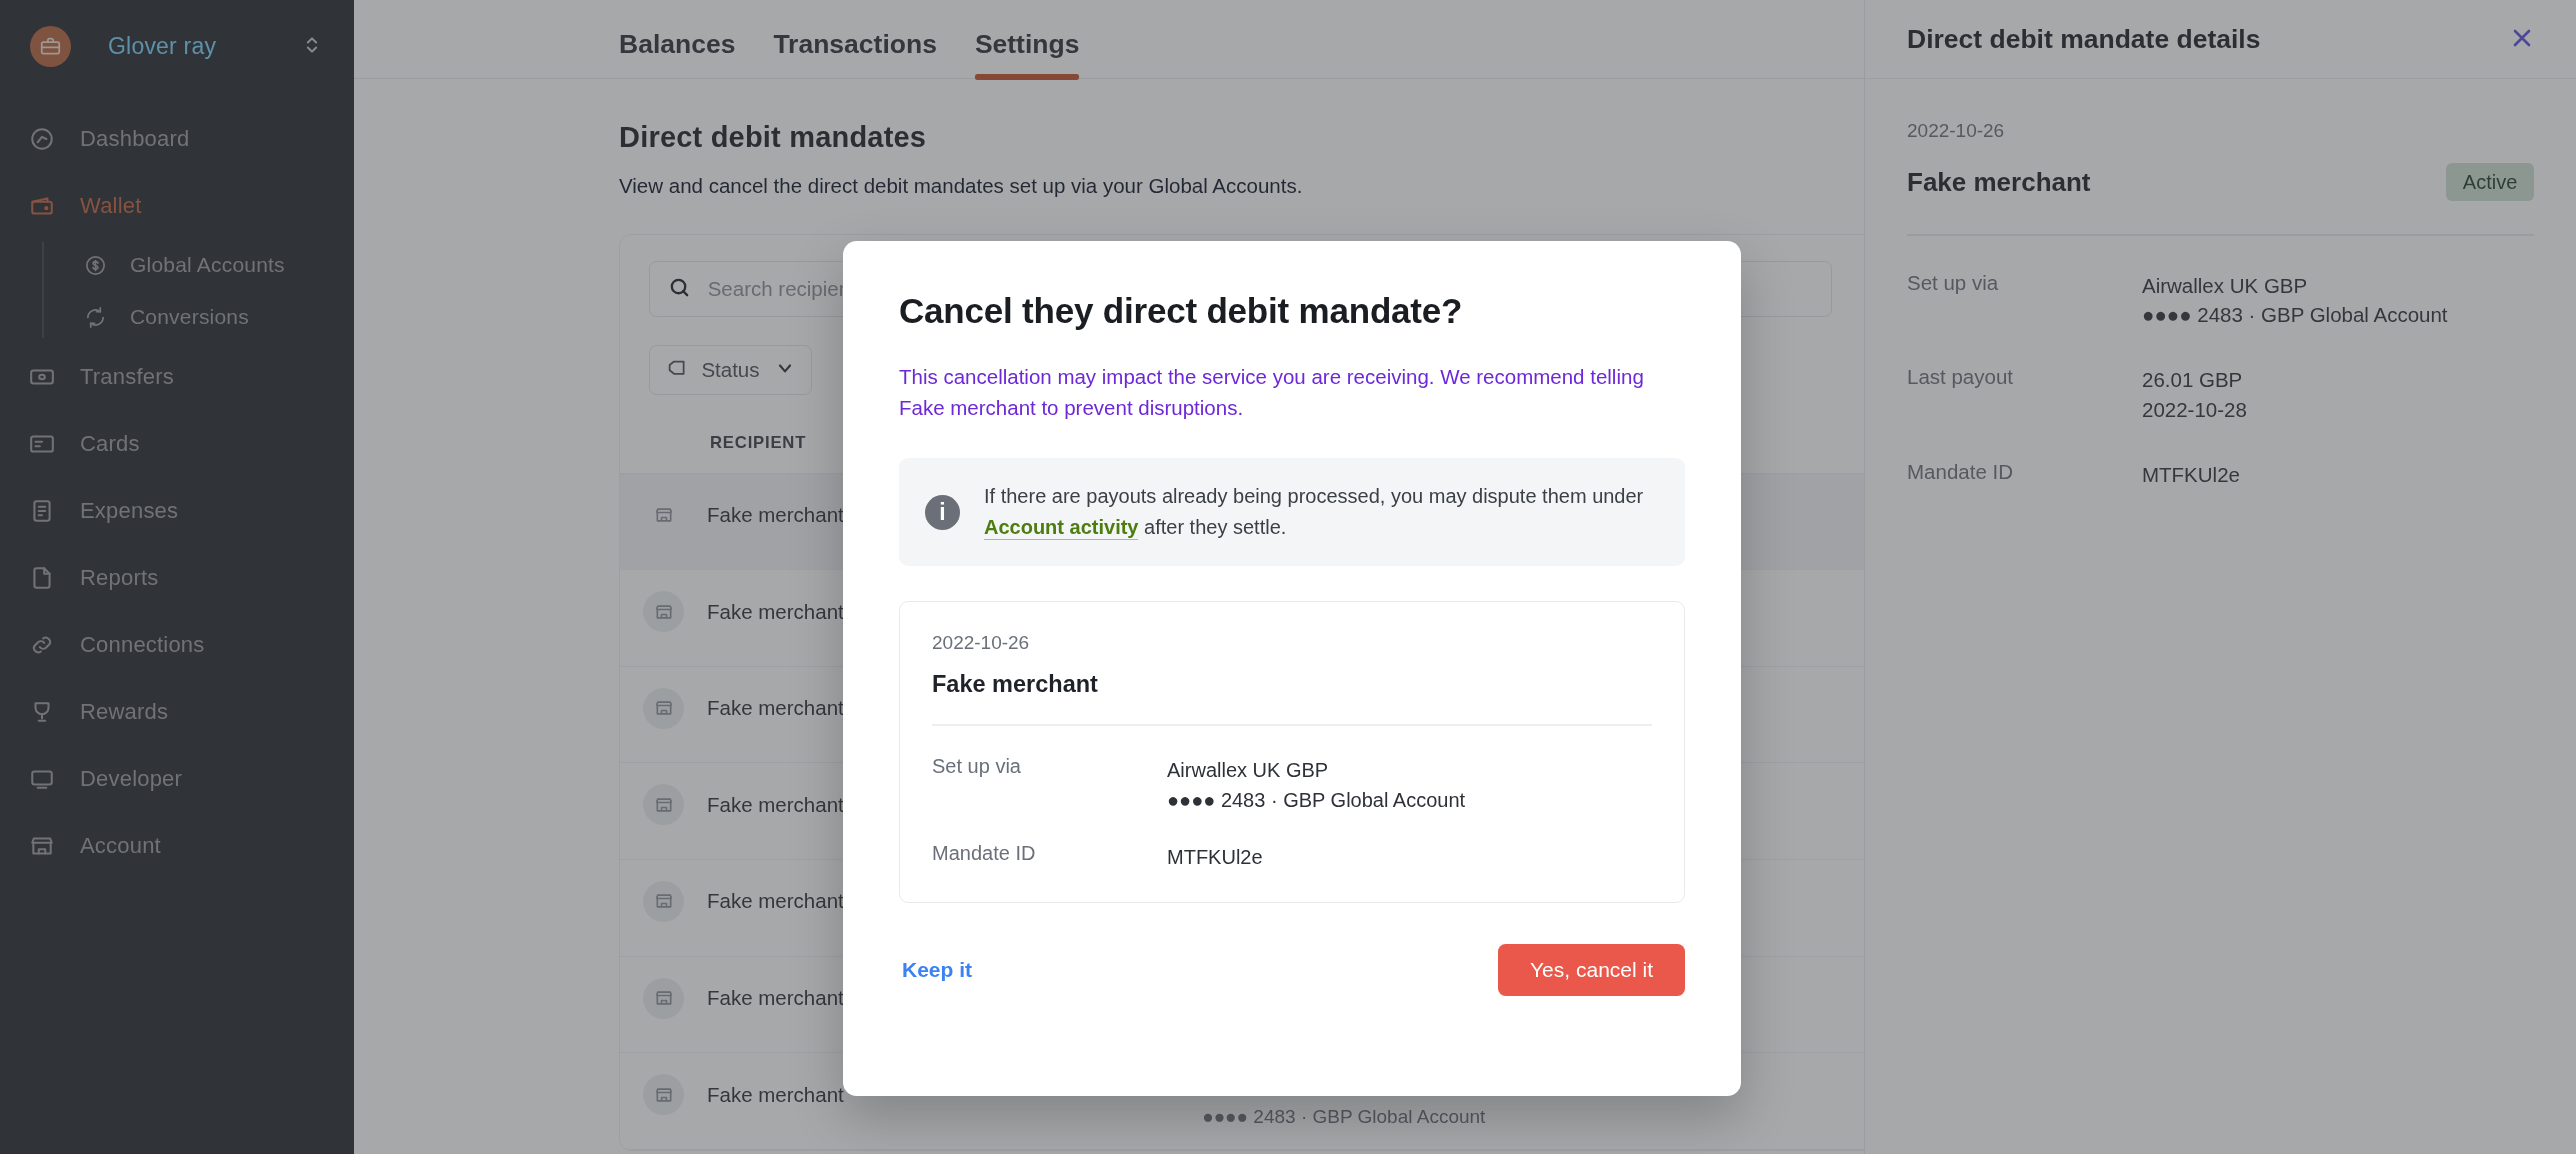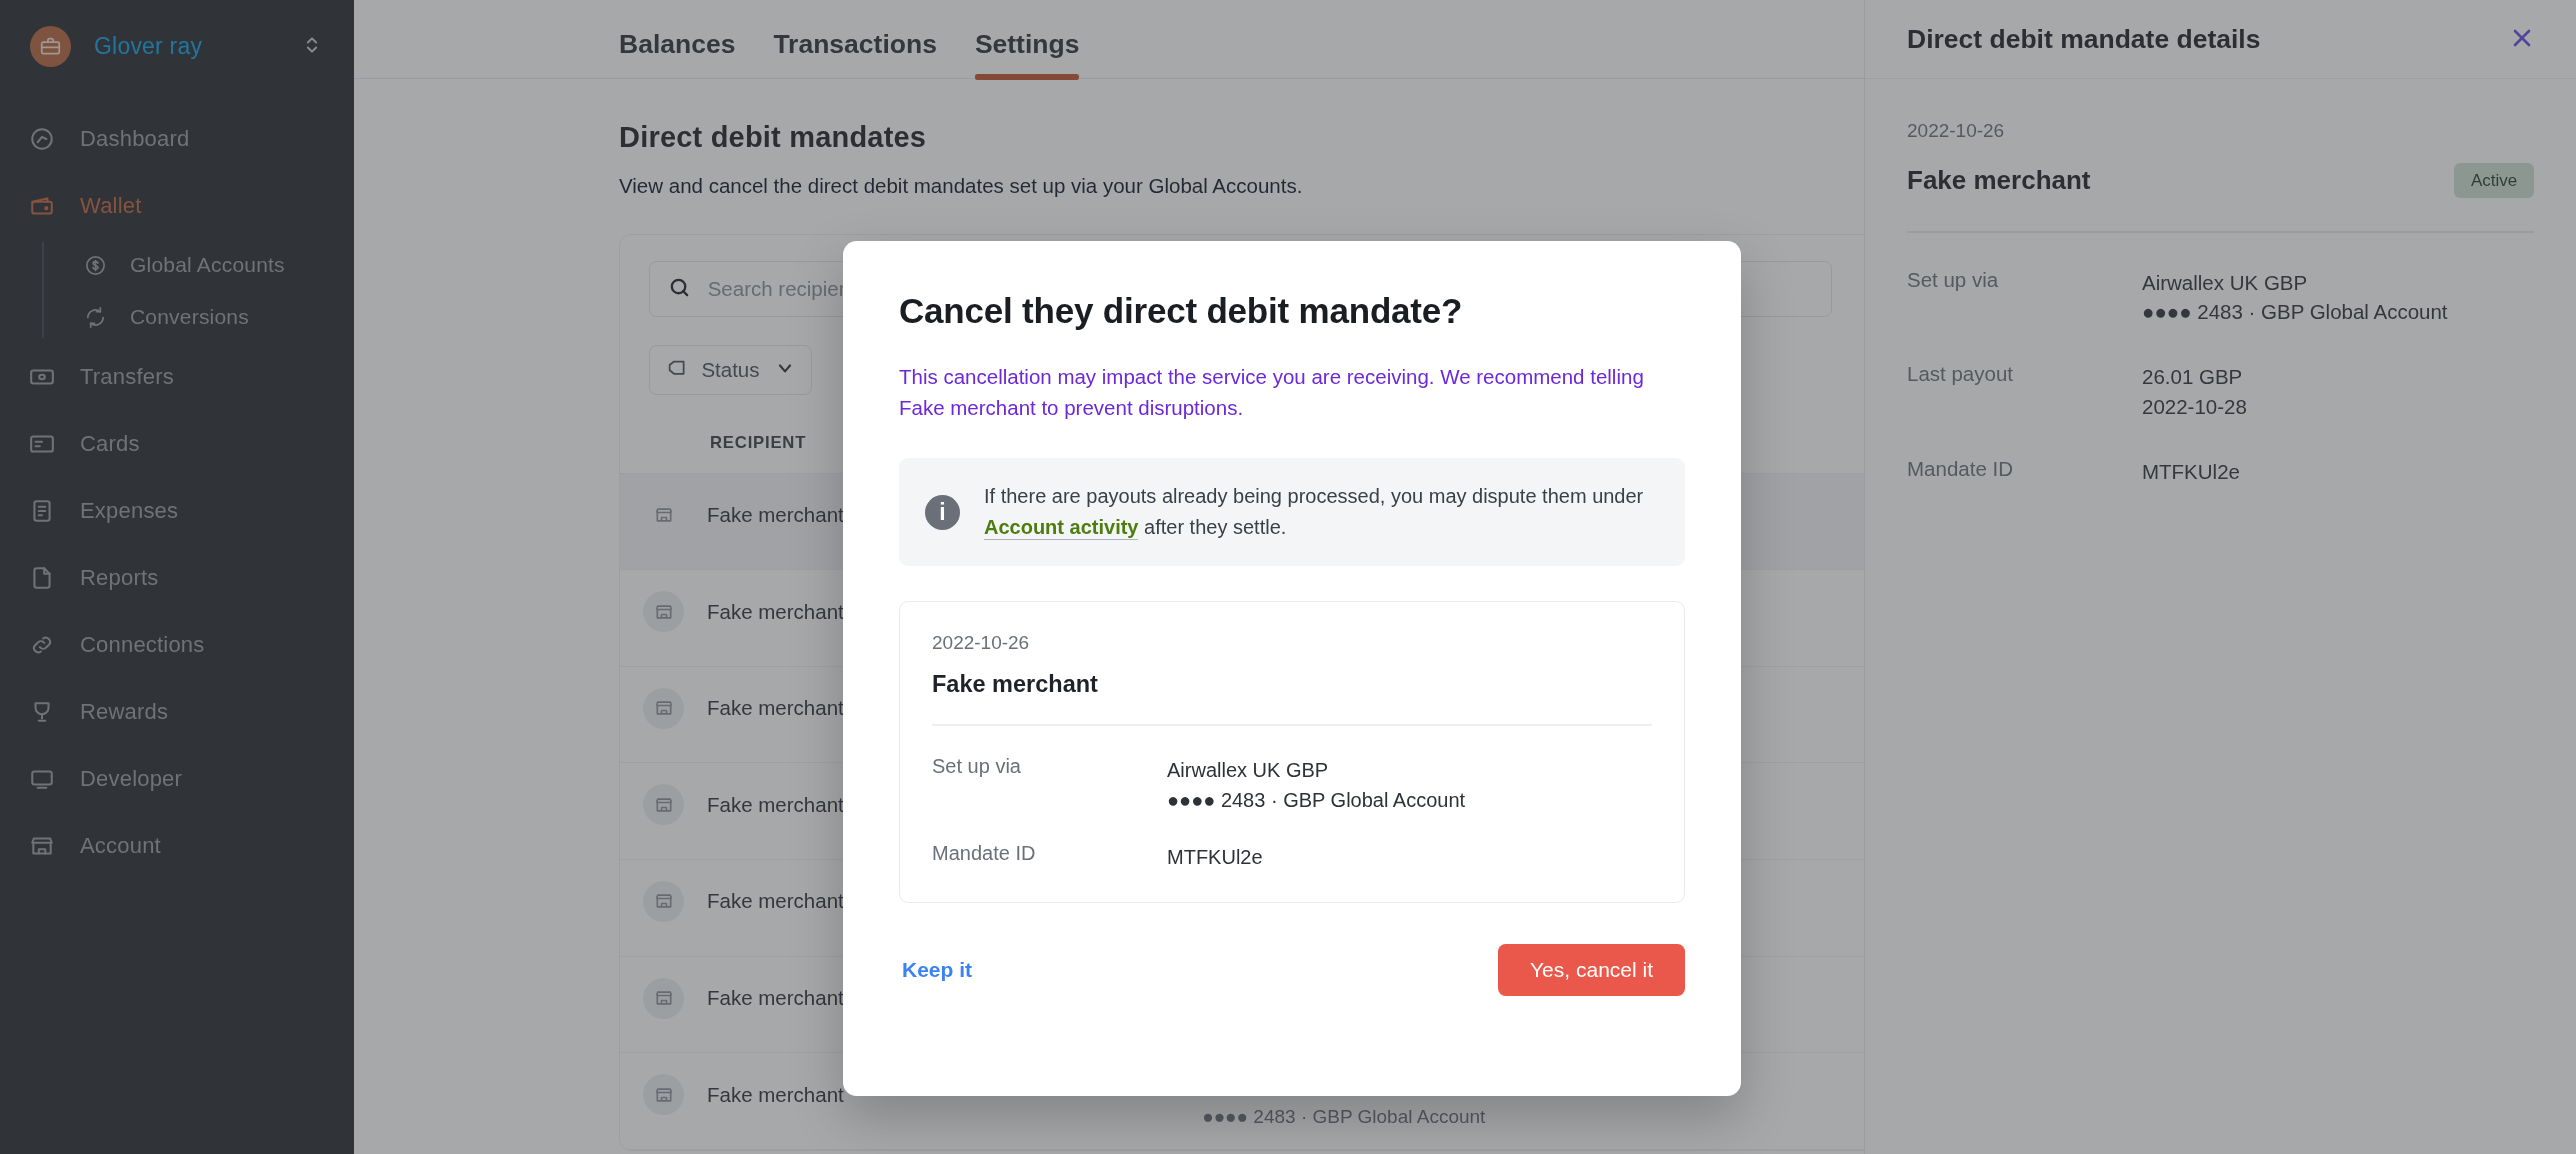--- a/index.html
+++ b/index.html
@@ -24,22 +24,22 @@
     height: 53px; padding: 0 32px 0 30px;
     cursor: pointer;
   }
   .ws-avatar {
     width: 41px; height: 41px; border-radius: 50%;
     background: #b5653f;
     display: flex; align-items: center; justify-content: center;
     flex: 0 0 auto;
   }
   .ws-name {
-    margin-left: 23px;
-    color: #0ea5e9; font-size: 23px; letter-spacing: 0.2px;
+    margin-left: 37px;
+    color: #7dd3fc; font-size: 23px; letter-spacing: 0.2px;
     white-space: nowrap;
   }
   .ws-caret { margin-left: auto; }
 
   .nav { margin-top: 32px; }
   .nav-item {
     display: flex; align-items: center;
     height: 67px; padding-left: 27px;
     cursor: pointer;
   }
@@ -154,21 +154,21 @@
   .drawer-title { font-size: 26.5px; font-weight: 700; color: #1f2228; }
   .drawer-close { margin-left: auto; cursor: pointer; }
 
   .drawer-body { padding: 41px 42px 0 42px; }
   .dd-date { font-size: 19px; color: #6a7079; }
   .dd-title-row { display: flex; align-items: center; margin-top: 21px; }
   .dd-merchant { font-size: 26px; font-weight: 700; color: #1f2228; }
   .badge-active {
     margin-left: auto;
     background: #cfe0d3; color: #1f3d2a;
-    font-size: 17px; padding: 7.6px 16.7px; border-radius: 6px;
+    font-size: 20px; padding: 7.6px 16.7px; border-radius: 6px;
   }
   .dd-rule { height: 1.5px; background: #e9eaec; margin: 33px 0 35px 0; }
   .dd-row { display: flex; margin-bottom: 35px; }
   .dd-key { width: 235px; flex: 0 0 auto; font-size: 20.5px; color: #6a7079; }
   .dd-val { font-size: 20.5px; color: #2e3238; line-height: 1.45; }
 
   
   .scrim {
     position: absolute; left: 0; top: 0;
     width: 2576px; height: 1154px;

